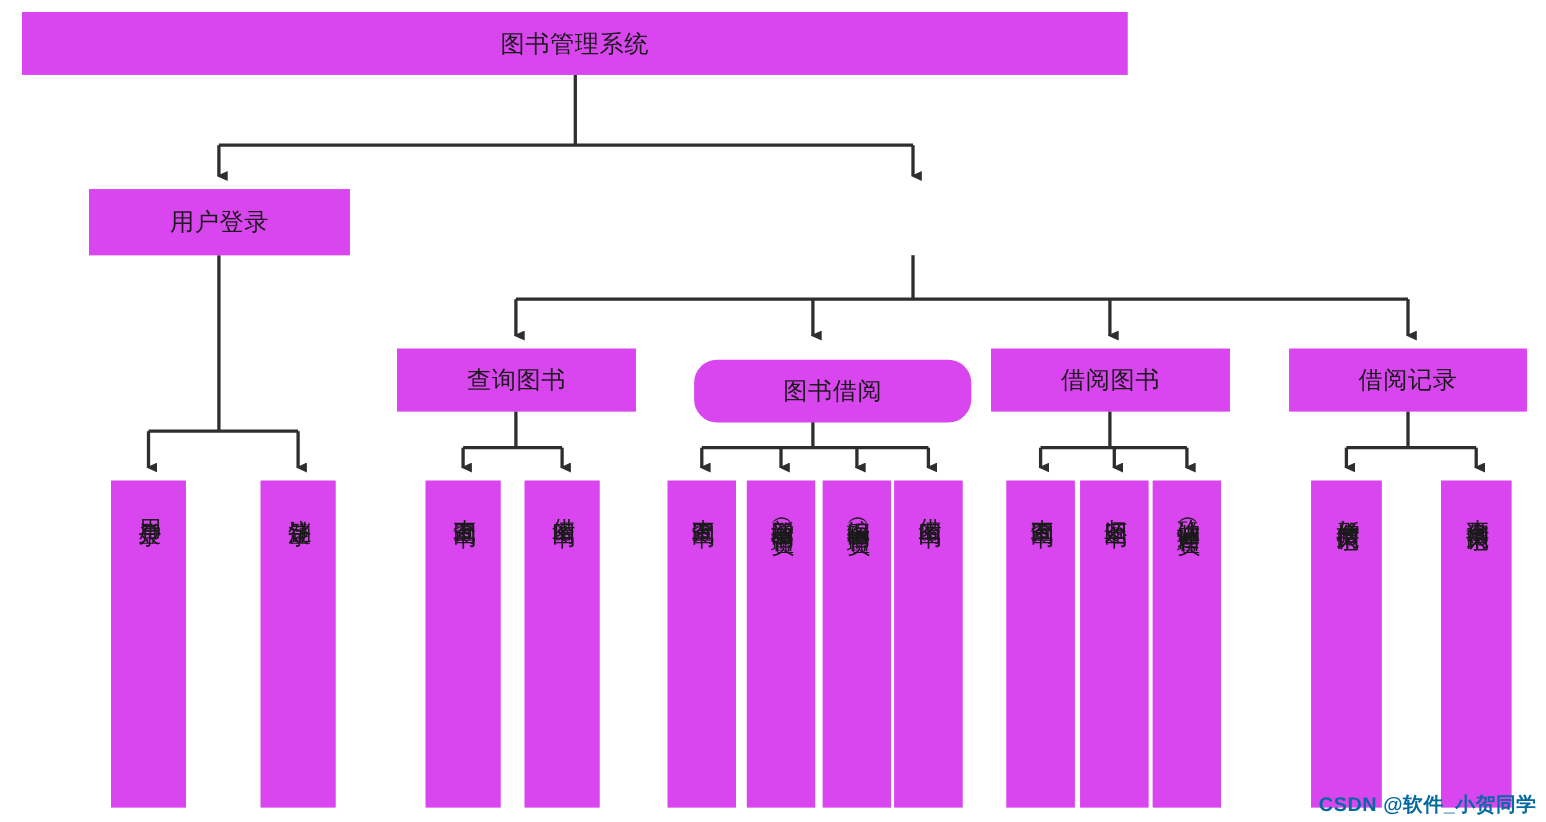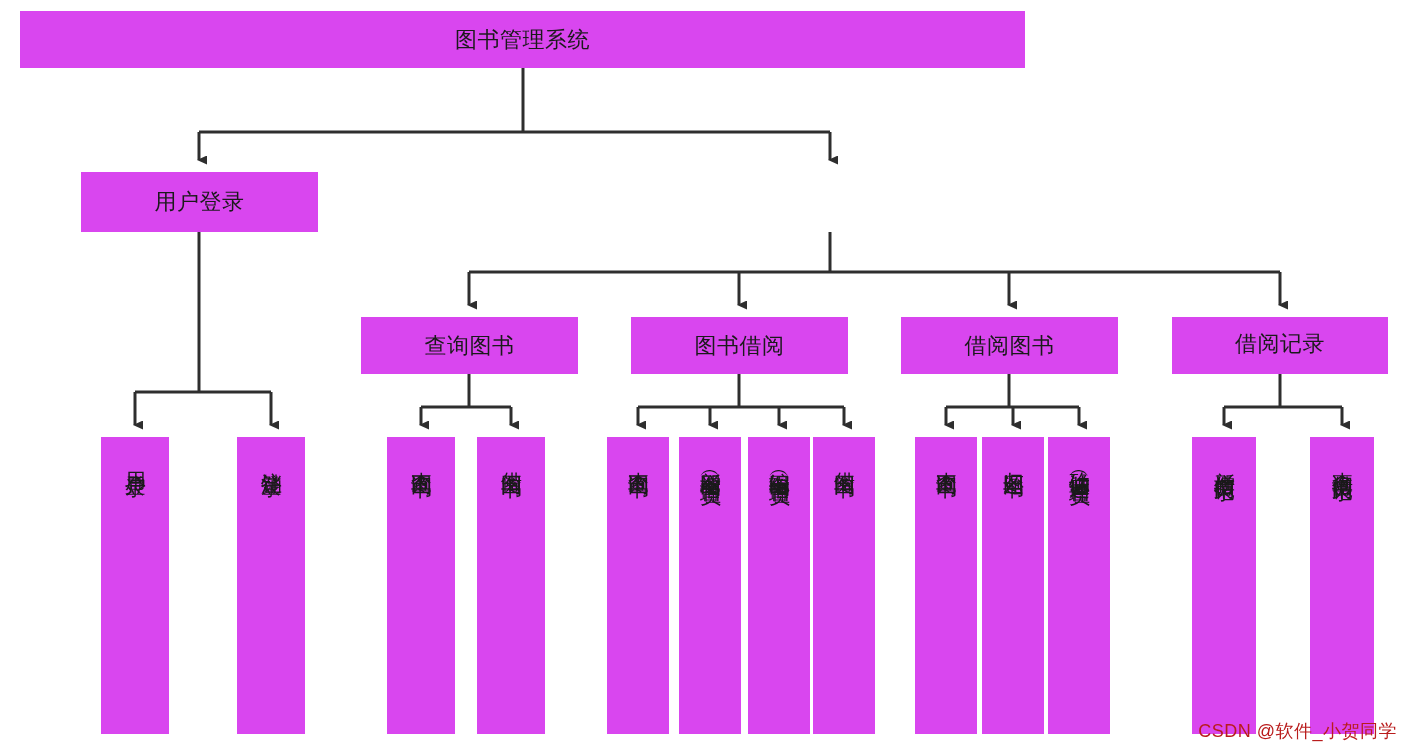--- a/index.html
+++ b/index.html
@@ -55,24 +55,25 @@
     left: 0; top: 0;
     width: 1405px;
     height: 747px;
     pointer-events: none;
   }
   #watermark {
     position: absolute;
     right: 8px;
     bottom: 4px;
     font-size: 18px;
-    color: #b91c1c;
+    color: #0369a1;
     letter-spacing: 0.5px;
     user-select: none;
     white-space: nowrap;
+    font-weight: bold;
   }
 </style>
 </head>
 <body>
 
 <div id="diagram-root">
 
   <svg id="connectors" viewBox="0 0 1405 747" width="1405" height="747" xmlns="http://www.w3.org/2000/svg">
     <defs>
       <marker id="arrow" markerWidth="10" markerHeight="10" refX="4.5" refY="8" orient="auto" markerUnits="userSpaceOnUse">
@@ -127,27 +128,27 @@
     <span class="node-label">图书管理系统</span>
   </div>
 
   <div class="node-box" style="left: 81px; top: 172px; width: 237px; height: 60px;">
     <span class="node-label">用户登录</span>
   </div>
 
   <div class="node-box" style="left: 361px; top: 317px; width: 217px; height: 57px;">
     <span class="node-label">查询图书</span>
   </div>
-  <div class="node-box" style="left: 631px; top: 317px; width: 217px; height: 57px;">
+  <div class="node-box" style="left: 631px; top: 327px; width: 252px; height: 57px; border-radius: 21px;">
     <span class="node-label">图书借阅</span>
   </div>
   <div class="node-box" style="left: 901px; top: 317px; width: 217px; height: 57px;">
     <span class="node-label">借阅图书</span>
   </div>
-  <div class="node-box" style="left: 1172px; top: 317px; width: 216px; height: 57px; font-family: Liberation Mono, monospace;">
+  <div class="node-box" style="left: 1172px; top: 317px; width: 216px; height: 57px;">
     <span class="node-label">借阅记录</span>
   </div>
 
   <div class="node-box leaf" style="left: 101px; top: 437px; width: 68px; height: 297px;">
     <span class="node-label">用户登录</span>
   </div>
   <div class="node-box leaf" style="left: 237px; top: 437px; width: 68px; height: 297px;">
     <span class="node-label">注销登录</span>
   </div>
   <div class="node-box leaf" style="left: 387px; top: 437px; width: 68px; height: 297px;">

